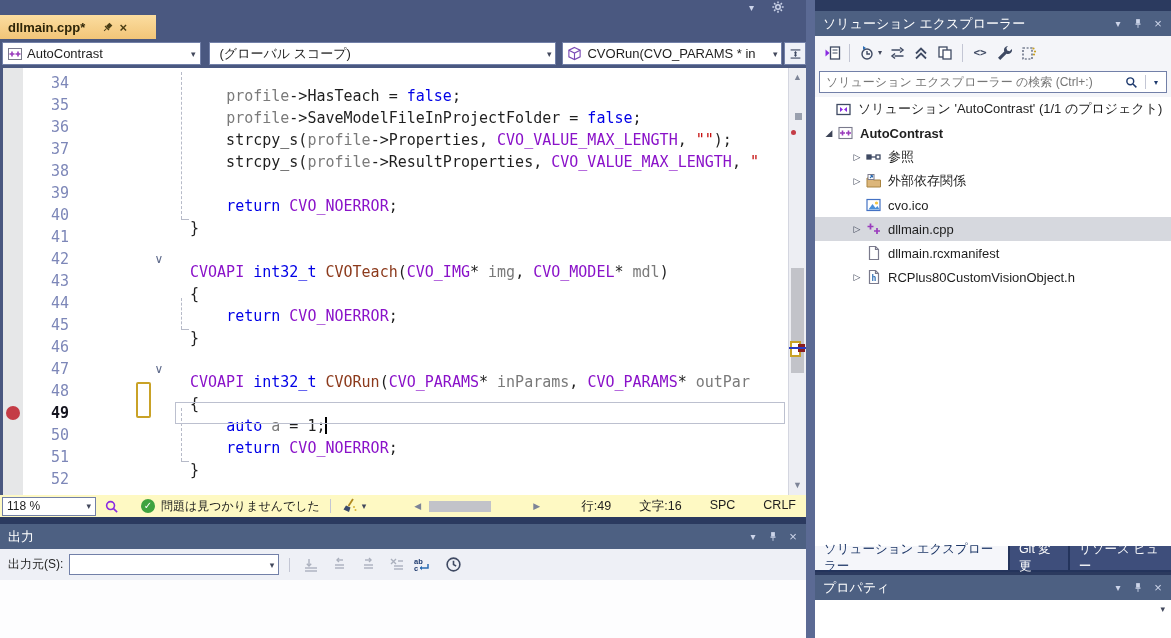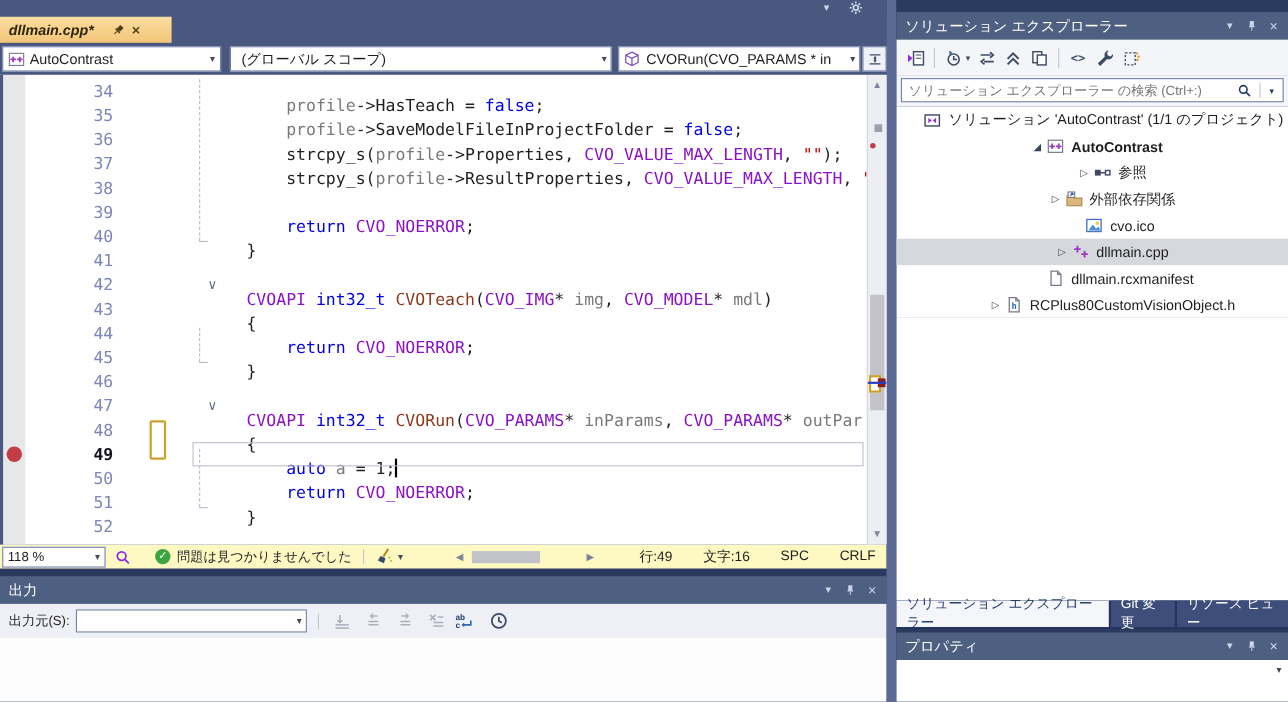--- a/index.html
+++ b/index.html
@@ -3,41 +3,41 @@
 <meta charset="utf-8">
 <style>
   html,body{margin:0;padding:0;width:1171px;height:638px;overflow:hidden;
     font-family:"Liberation Sans","DejaVu Sans",sans-serif;font-size:12px;
     -webkit-font-smoothing:antialiased;}
   .vs{position:relative;width:1171px;height:638px;background:#2b3a5f;display:flex;}
   
   .left-col{width:806px;display:flex;flex-direction:column;background:#4a5880;}
   .doc-band{height:15px;background:#4a5880;position:relative;}
   .doc-band .band-ic{position:absolute;top:0;color:#cdd5ea;font-size:10px;line-height:15px;cursor:default;}
-  .tab-row{height:24px;background:#4a5880;display:flex;align-items:flex-end;font-style:italic;}
+  .tab-row{height:24px;background:#4a5880;display:flex;align-items:flex-end;}
   .doc-tab{height:24px;background:linear-gradient(#fbdda0,#f2c578);color:#2e2508;
     display:flex;align-items:center;padding:0 8px;min-width:140px;}
   .doc-tab .t-title{font-weight:bold;font-size:13px;margin-right:14px;}
   .doc-tab .t-ic{width:16px;height:16px;display:flex;align-items:center;justify-content:center;color:#4a3d14;}
   .nav-bar{height:27px;background:#4a5880;display:flex;align-items:center;padding:1px 0;}
   .combo{background:#fff;border:1px solid #7280a8;height:21px;display:flex;align-items:center;
     padding:0 4px;color:#1e1e1e;font-size:13px;}
   .combo .arr{margin-left:auto;color:#42485c;font-size:9px;padding-left:6px;}
   .combo .cicon{width:16px;height:16px;margin-right:4px;flex:0 0 16px;}
   .split-btn{width:20px;height:21px;background:#eef1f8;border:1px solid #7280a8;margin-left:2px;
     display:flex;align-items:center;justify-content:center;}
   
   .editor{position:relative;height:427px;background:#fff;border-left:3px solid #4a5880;overflow:hidden;}
   .gutter-bg{position:absolute;left:0;top:0;bottom:0;width:20px;background:#e6e7e8;}
   .code-rows{position:absolute;left:0;top:4px;right:17px;}
   .crow{display:flex;height:22px;line-height:22px;position:relative;}
   .crow .bp{width:20px;flex:0 0 20px;position:relative;}
   .crow .bp .bpdot{position:absolute;left:3px;top:4px;width:14px;height:14px;border-radius:50%;background:#c43c46;}
   .crow .lnum{width:52px;flex:0 0 52px;text-align:right;padding-right:6px;box-sizing:border-box;
-    color:#7d87b8;font-family:"DejaVu Sans Mono",monospace;font-size:15px;margin-left:34px;}
+    color:#7d87b8;font-family:"DejaVu Sans Mono",monospace;font-size:15px;}
   .crow.current .lnum{color:#14141e;font-weight:bold;}
   .crow .mid{width:72px;flex:0 0 72px;}
   .crow .fold{width:24px;flex:0 0 24px;color:#5f6b8c;font-size:12px;text-align:center;}
   .crow pre{margin:13px;padding:0 0 0 6px;font-family:"DejaVu Sans Mono",monospace;font-size:15px;
     line-height:22px;white-space:pre;}
   .sg-p{color:#1f1f1f}.sg-k{color:#0000e6}.sg-m{color:#8a12c9}.sg-f{color:#8c3a1c}
   .sg-g{color:#7a7a7a}.sg-s{color:#c50b0b}
   .caret{display:inline-block;width:2px;height:17px;background:#000;vertical-align:-3px;}
   .guide{position:absolute;border-left:1px dashed #b6bac8;width:0;}
   .guide-hook{position:absolute;border-bottom:1px solid #b6bac8;height:0;width:8px;}
@@ -80,21 +80,21 @@
   .se-toolbar{height:33px;background:#f4f5f9;display:flex;align-items:center;padding:0 6px;gap:2px;}
   .se-toolbar .tsep{width:1px;height:18px;background:#c3c6d4;margin:0 4px;}
   .se-search-row{background:#f4f5f9;padding:2px 4px 4px 4px;}
   .se-search{height:20px;background:#fff;border:1px solid #7280a8;display:flex;align-items:center;}
   .se-search input{flex:1;border:0;outline:0;height:16px;font-size:12px;padding:0 6px;color:#333;
     font-family:"Liberation Sans","DejaVu Sans",sans-serif;}
   .se-search input::placeholder{color:#767676;}
   .se-search .sdiv{width:1px;height:14px;background:#c3c6d4;}
   .se-search .sbtn{width:20px;text-align:center;color:#1e3a6e;}
   .tree{background:#fff;}
-  .trow{height:24px;display:flex;align-items:center;font-size:13px;color:#1e1e1e;justify-content:center;}
+  .trow{height:24px;display:flex;align-items:center;font-size:13px;color:#1e1e1e;}
   .trow.sel{background:#d6d8de;}
   .trow .tarr{width:16px;flex:0 0 16px;text-align:center;font-size:9px;color:#3c4356;}
   .trow .ticon{width:18px;flex:0 0 18px;height:16px;margin-right:5px;}
   .trow.b .tlabel{font-weight:bold;}
   .se-filler{flex:1;background:#fff;}
   .bottom-tabs{height:26px;background:#24345c;display:flex;align-items:flex-start;gap:2px;}
   .btab{height:24px;display:flex;align-items:center;padding:0 9px;font-size:12.5px;background:#3e4e7b;color:#fff;}
   .btab.active{background:#f5f6fa;color:#1f3868;}
   .props-content{height:30px;background:#fff;display:flex;align-items:flex-start;justify-content:flex-end;padding:4px 6px;}
   .props-content .arr{font-size:9px;color:#42485c;}

